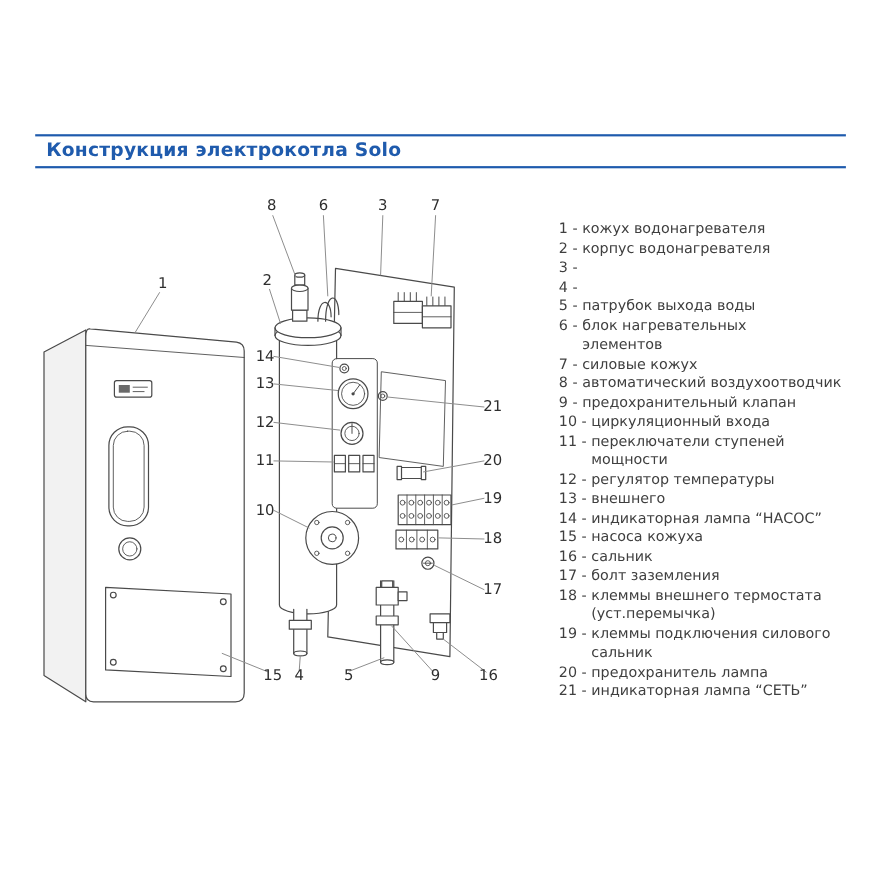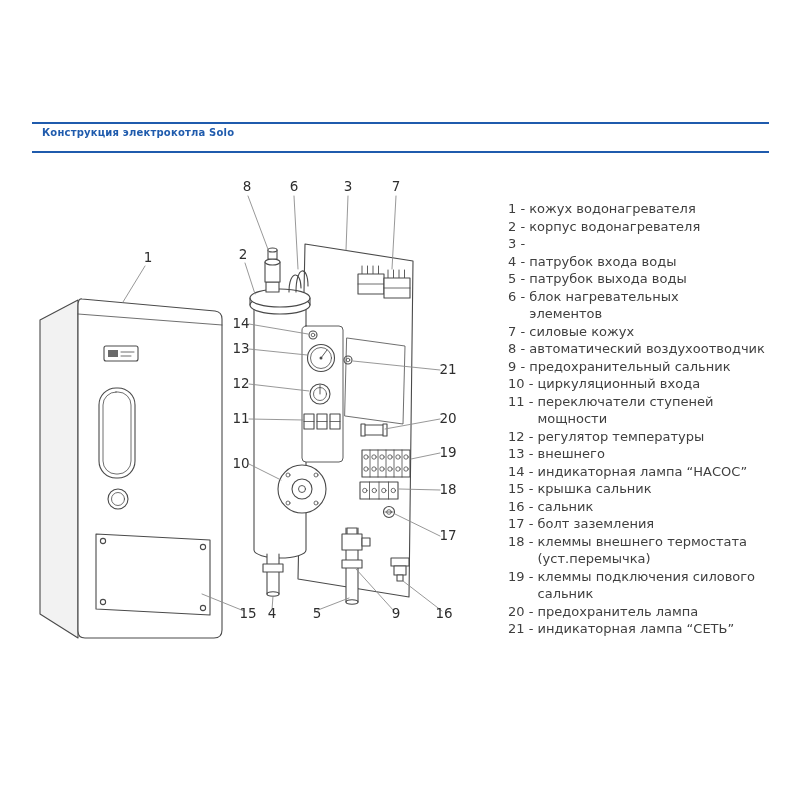--- a/index.html
+++ b/index.html
@@ -2,21 +2,21 @@
 <html style="--accent: #1f5bad;"><head>
 <meta charset="utf-8">
 <style>
   * { margin:0; padding:0; box-sizing:border-box; }
   html,body { width:800px; height:800px; background:#ffffff; }
   body { font-family:"DejaVu Sans","Liberation Sans",sans-serif; position:relative; overflow:hidden; }
   .page { position:absolute; inset:0; background:#ffffff; }
   .rule { position:absolute; left:32px; right:31px; height:2px; background:var(--accent,#1f5bad); }
   .rule-top { top:122px; }
   .rule-bottom { top:151px; }
-  .title { position:absolute; left:42px; top:127px; font-size:10px; font-weight:bold;
+  .title { position:absolute; left:42px; top:127px; font-size:17px; font-weight:bold;
            color:var(--accent,#1f5bad); letter-spacing:.2px; }
   svg.diagram { position:absolute; left:15px; top:162px; width:490px; height:480px; }
   .legend { position:absolute; left:508px; top:200px; width:278px; list-style:none;
             font-size:13px; line-height:17.5px; color:#3f3f3f; }
   .legend-item { display:flex; align-items:flex-start; }
   .ln,.ls { white-space:pre; flex:none; }
   .lt { white-space:pre-line; }
 </style>
 </head>
 <body>
@@ -253,21 +253,20 @@
         <span class="ls"> - </span>
         <span class="lt">корпус водонагревателя</span>
       </li>
     <li class="legend-item">
         <span class="ln">3</span>
         <span class="ls"> - </span>
       </li>
     <li class="legend-item">
         <span class="ln">4</span>
         <span class="ls"> - </span>
-        <span class="lt">патрубок входа воды</span>
       </li>
     <li class="legend-item">
         <span class="ln">5</span>
         <span class="ls"> - </span>
         <span class="lt">патрубок выхода воды</span>
       </li>
     <li class="legend-item">
         <span class="ln">6</span>
         <span class="ls"> - </span>
         <span class="lt">блок нагревательных
@@ -279,21 +278,21 @@
         <span class="lt">силовые кожух</span>
       </li>
     <li class="legend-item">
         <span class="ln">8</span>
         <span class="ls"> - </span>
         <span class="lt">автоматический воздухоотводчик</span>
       </li>
     <li class="legend-item">
         <span class="ln">9</span>
         <span class="ls"> - </span>
-        <span class="lt">предохранительный сальник</span>
+        <span class="lt">предохранительный клапан</span>
       </li>
     <li class="legend-item">
         <span class="ln">10</span>
         <span class="ls"> - </span>
         <span class="lt">циркуляционный входа</span>
       </li>
     <li class="legend-item">
         <span class="ln">11</span>
         <span class="ls"> - </span>
         <span class="lt">переключатели ступеней
@@ -310,21 +309,21 @@
         <span class="lt">внешнего</span>
       </li>
     <li class="legend-item">
         <span class="ln">14</span>
         <span class="ls"> - </span>
         <span class="lt">индикаторная лампа “НАСОС”</span>
       </li>
     <li class="legend-item">
         <span class="ln">15</span>
         <span class="ls"> - </span>
-        <span class="lt">крышка сальник</span>
+        <span class="lt">насоса кожуха</span>
       </li>
     <li class="legend-item">
         <span class="ln">16</span>
         <span class="ls"> - </span>
         <span class="lt">сальник</span>
       </li>
     <li class="legend-item">
         <span class="ln">17</span>
         <span class="ls"> - </span>
         <span class="lt">болт заземления</span>

